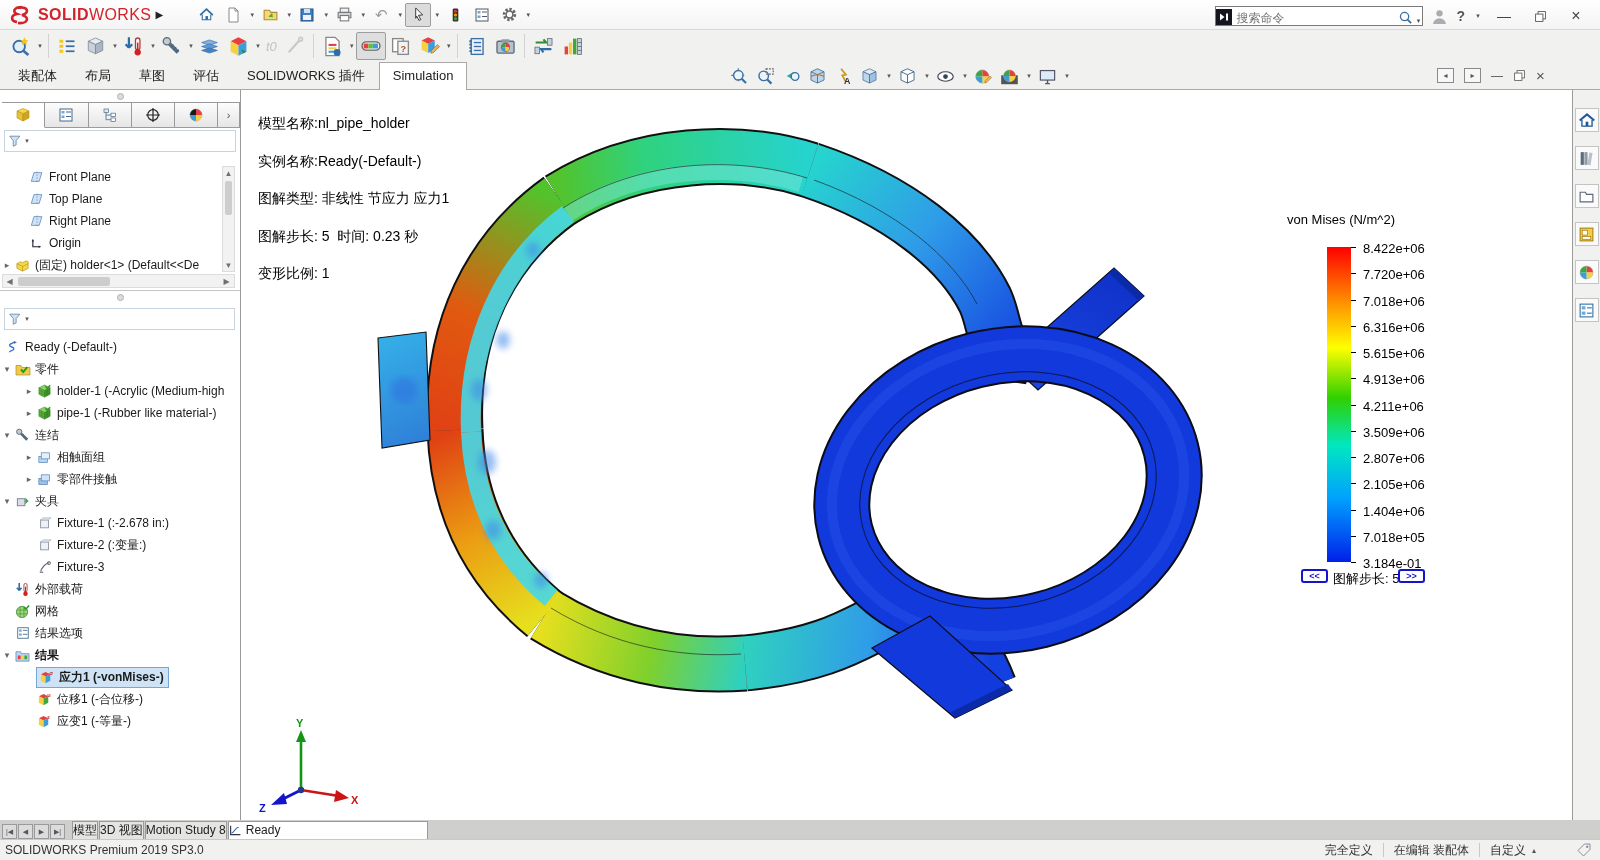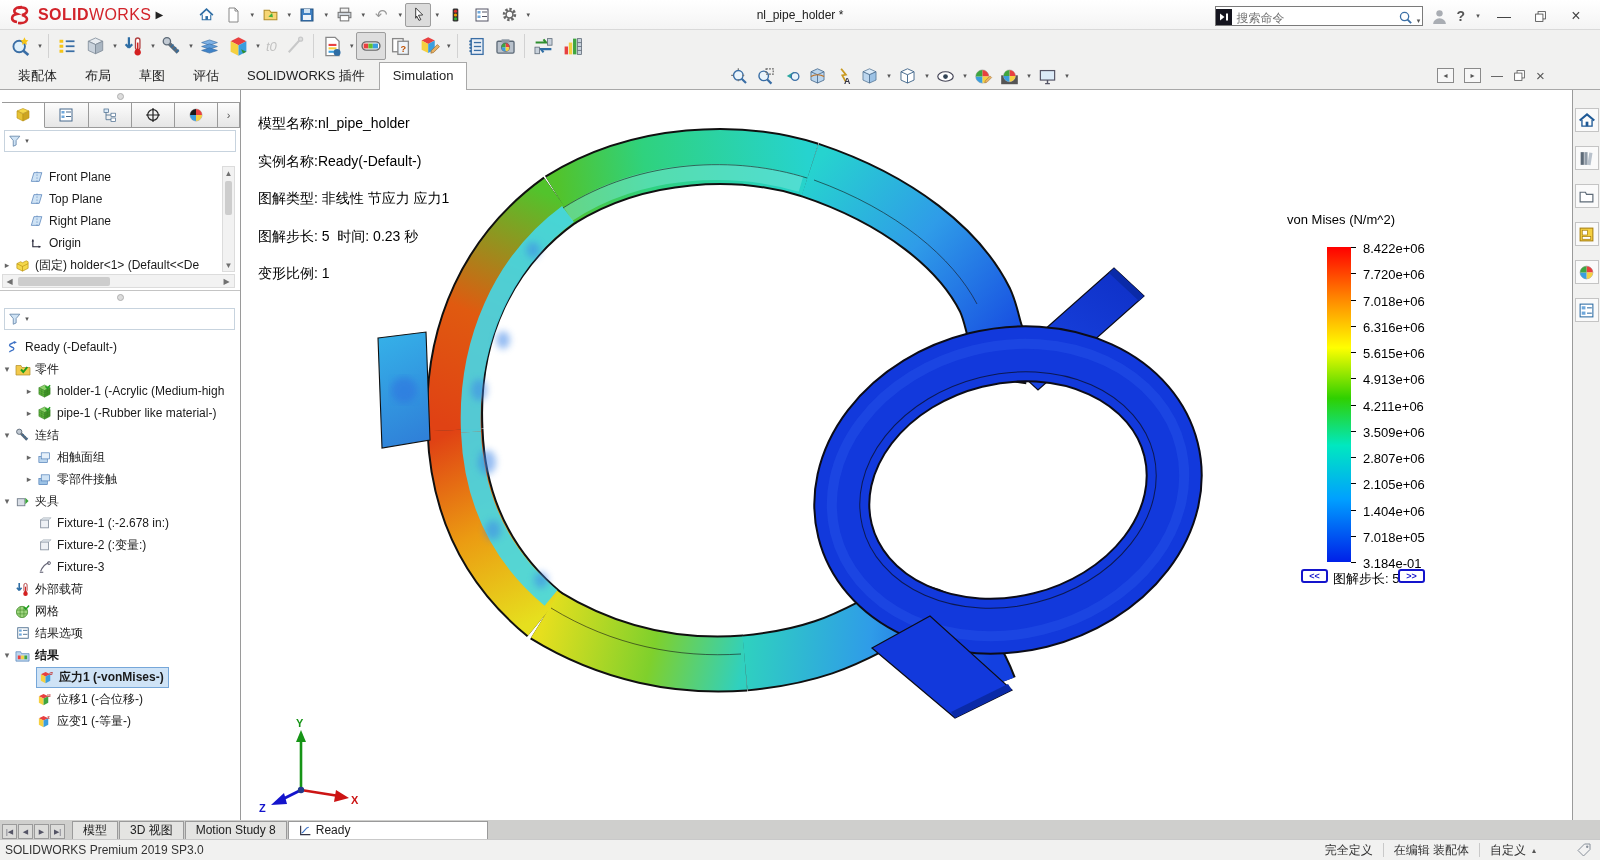--- a/index.html
+++ b/index.html
@@ -49,21 +49,21 @@
   #graphics{left:241px;top:90px;width:1331px;height:730px;background:#fff;overflow:hidden}
   .anno{font-size:14px;color:#000;line-height:12.5px;white-space:pre}
   .lgl{position:absolute;font-size:13px;color:#000;white-space:nowrap}
   .ltick{position:absolute;width:5px;height:1px;background:#000}
   .stepbox{position:absolute;height:14px;border:2px solid #1414cc;border-radius:3px;color:#1414cc;font-size:9px;font-weight:700;display:flex;align-items:center;justify-content:center;background:#fff}
   
   #taskpane{left:1572px;top:90px;width:28px;height:730px;background:#f1f1f0;border-left:1px solid #9a9a9a;display:flex;flex-direction:column;align-items:center;padding-top:18px;gap:14px}
   .tpbtn{width:24px;height:24px;display:flex;align-items:center;justify-content:center;border:1px solid #c4c4c4;background:#fafafa}
   
   #bottomtabs{left:0;top:820px;width:1600px;height:19px;background:#cfcfcd;display:flex;align-items:flex-end}
-  .btab{height:18px;line-height:17px;padding:0 10px;font-size:12px;background:#e4e4e2;border:1px solid #9a9a9a;border-bottom:none;margin-right:1px;color:#222;display:flex;align-items:center;gap:4px}
+  .btab{height:18px;line-height:17px;padding:0 0;font-size:12px;background:#e4e4e2;border:1px solid #9a9a9a;border-bottom:none;margin-right:1px;color:#222;display:flex;align-items:center;gap:4px}
   .btab.active{background:#fff;font-weight:400}
   .navb{width:15px;height:15px;background:#dcdcda;border:1px solid #9a9a9a;font-size:7px;color:#556;display:flex;align-items:center;justify-content:center;margin-right:1px}
   #statusbar{left:0;top:839px;width:1600px;height:21px;background:#f1f1f0;border-top:1px solid #c9c9c9;display:flex;align-items:center;font-size:12px;color:#333}
   .ssep{width:1px;height:14px;background:#c9c9c9;margin:0 10px}
 </style>
 </head>
 <body>
 
 <div id="titlebar" class="abs flex">
   <div class="flex" style="padding-left:8px;gap:4px">
@@ -140,21 +140,20 @@
         </svg>
     </div>
     <div class="mi">
       <svg width="17" height="17" viewBox="0 0 16 16">
           <circle cx="8" cy="8" r="5" fill="none" stroke="#666" stroke-width="2.6" stroke-dasharray="2.2 1.6"></circle>
           <circle cx="8" cy="8" r="3.2" fill="none" stroke="#666" stroke-width="1.4"></circle>
         </svg>
     </div>
       <span class="caret">▾</span>
   </div>
-  <div class="abs" style="left:0;width:1600px;text-align:center;top:8px;font-size:12px;color:#222;pointer-events:none">nl_pipe_holder *</div>
   <div class="abs flex" style="right:10px;top:4px;gap:8px">
     <div id="searchbox">
       <svg width="16" height="16" viewBox="0 0 16 16">
           <rect width="16" height="16" fill="#15151f"></rect>
           <path d="M4 4.5l4.5 3.5L4 11.5z" fill="#fff"></path>
           <rect x="10" y="4.5" width="2" height="7" fill="#fff"></rect>
         </svg>
       <input type="text" placeholder="搜索命令" style="">
       <svg width="15" height="15" viewBox="0 0 16 16">
           <circle cx="7" cy="7" r="4.4" fill="none" stroke="#3a6ea5" stroke-width="1.4"></circle>

